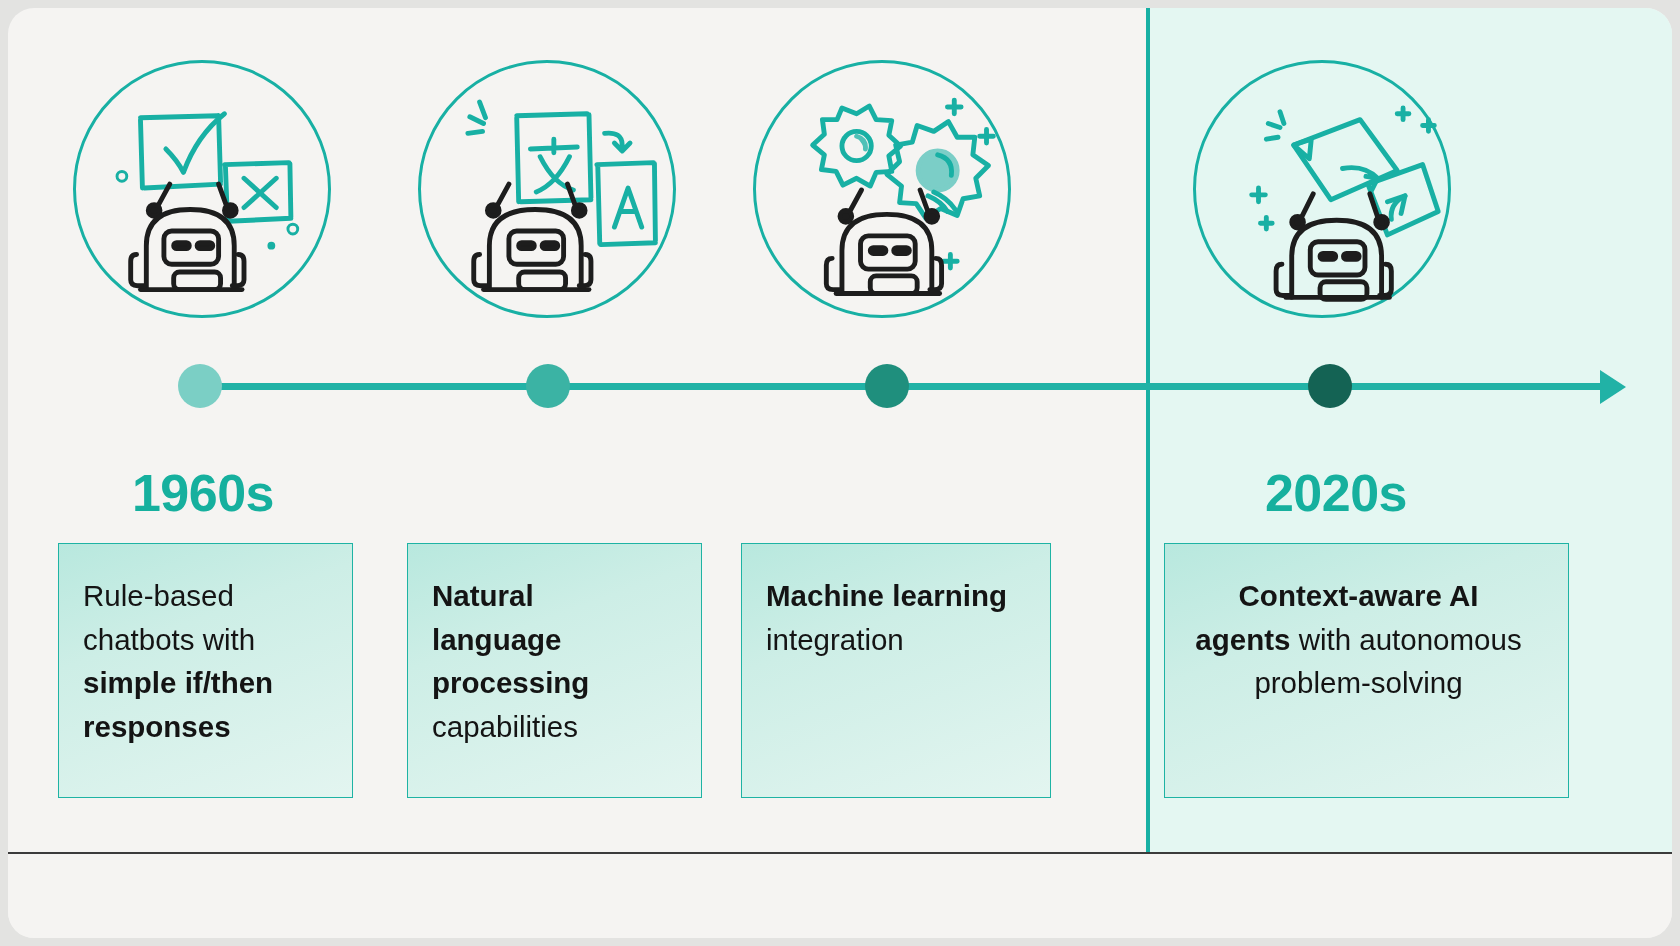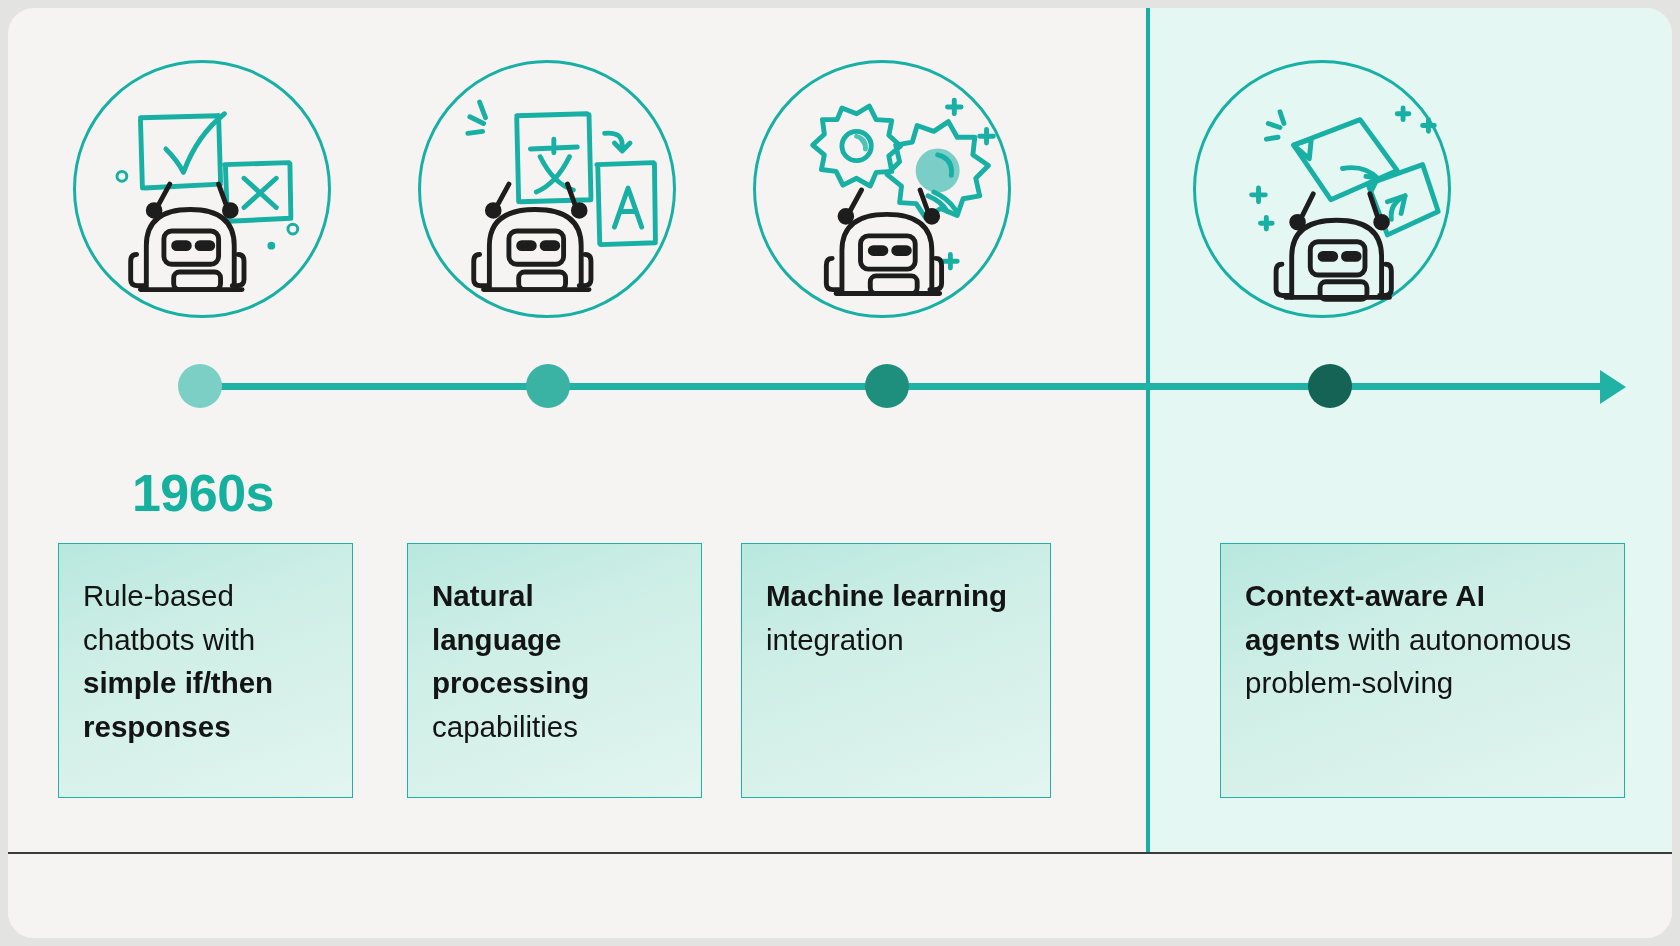--- a/index.html
+++ b/index.html
@@ -123,21 +123,21 @@
     font-size: 29.5px;
     line-height: 1.48;
     color: #141414;
     top: 535px;
   }
   .tbox b { font-weight: bold; }
 
   .tb1 { left: 50px;   width: 295px; height: 255px; }
   .tb2 { left: 399px;  width: 295px; height: 255px; }
   .tb3 { left: 733px;  width: 310px; height: 255px; }
-  .tb4 { left: 1212px; width: 405px; height: 255px; }
+  .tb4 { left: 1156px; width: 405px; height: 255px; text-align: center; }
 
   
   .footer-rule {
     position: absolute;
     left: 0px; top: 844px;
     width: 1664px; height: 2px;
     background: #3b3b3b;
   }
   .footer {
     position: absolute;
@@ -278,20 +278,21 @@
 
     <div class="timeline-line"></div>
     <div class="timeline-arrow"></div>
 
     <div class="dot d1"></div>
     <div class="dot d2"></div>
     <div class="dot d3"></div>
     <div class="dot d4"></div>
 
     <div class="decade dec1">1960s</div>
+    <div class="decade dec4">2020s</div>
 
     <div class="tbox tb1"><span>Rule-based chatbots with </span><b>simple if/then responses</b><span></span></div>
 
     <div class="tbox tb3"><span></span><b>Machine learning</b><span> integration</span></div>
 
     <div class="tbox tb2"><span></span><b>Natural language processing</b><span> capabilities</span></div>
 
     <div class="tbox tb4"><span></span><b>Context-aware AI agents</b><span> with autonomous problem-solving</span></div>
 
     <div class="footer-rule"></div>

